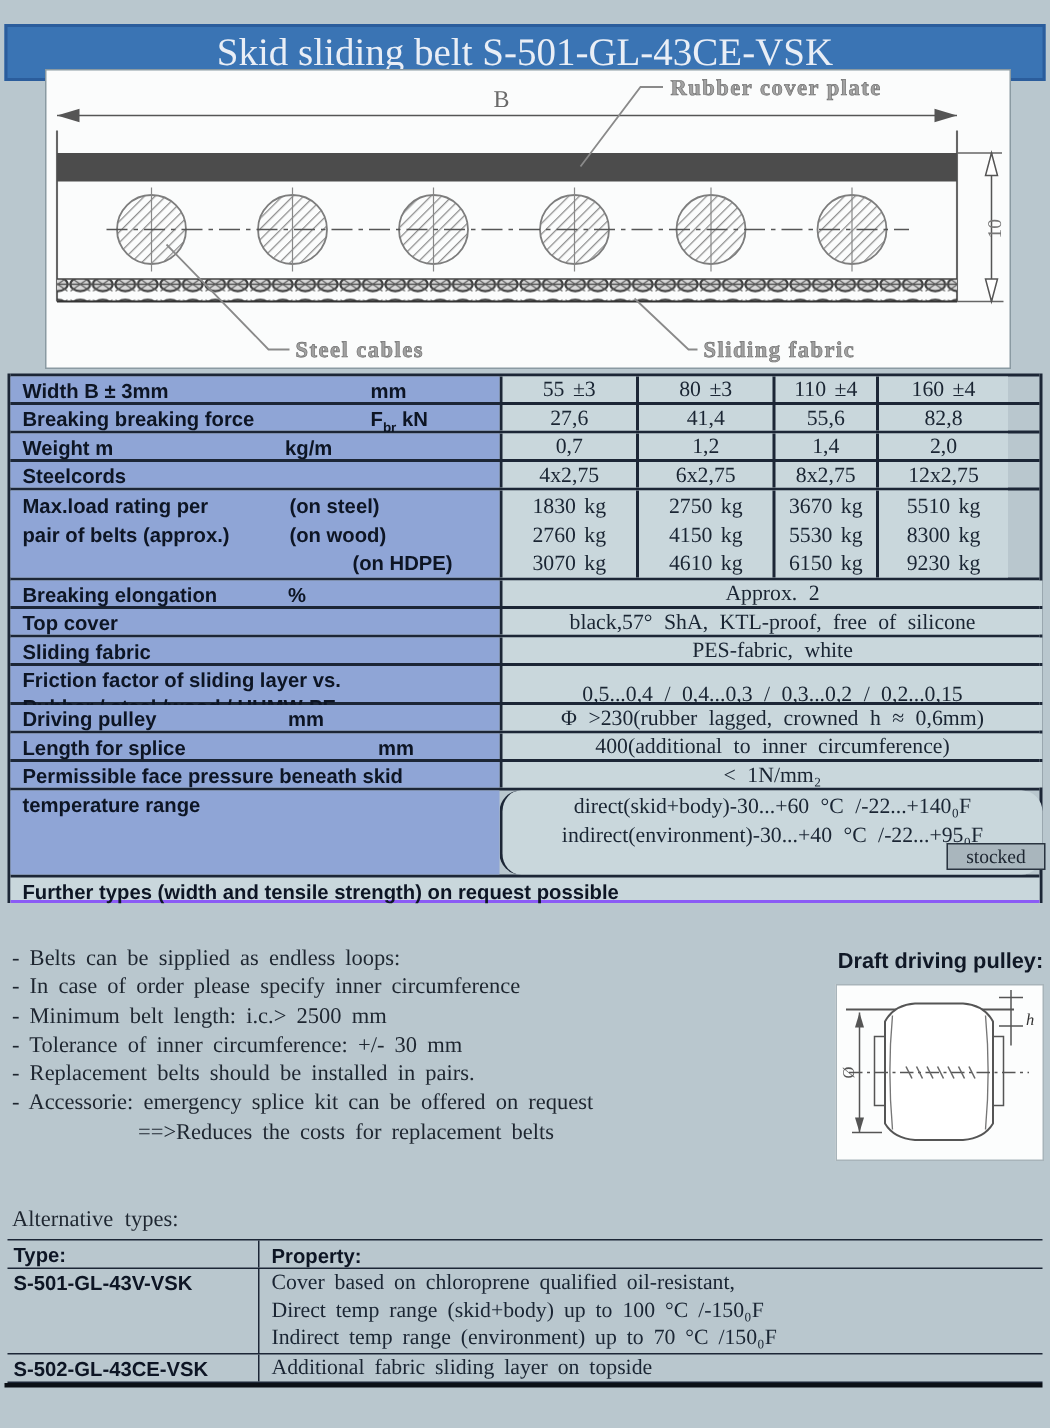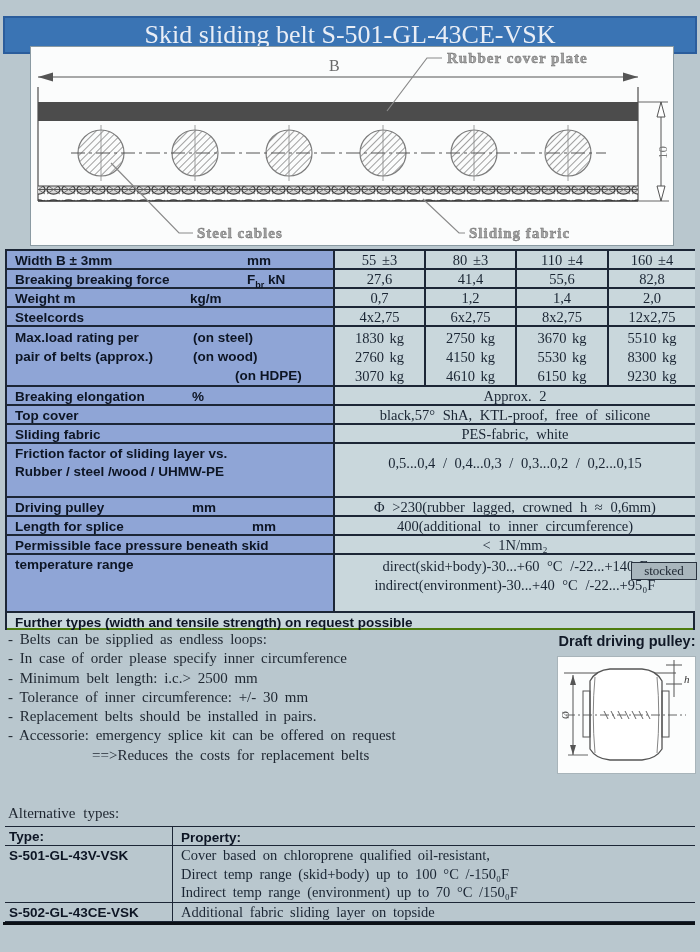--- a/index.html
+++ b/index.html
@@ -16,29 +16,29 @@
   .spec{position:absolute;left:5px;top:249px;width:690px;border-left:2px solid #1c2636;border-right:2px solid #1c2636;box-sizing:border-box;}
   .sr{display:flex;border-top:2px solid #1c2636;box-sizing:border-box;}
   .lc{width:326px;flex:none;background:#8fa5d6;position:relative;box-sizing:border-box;
       font-family:"Liberation Sans",sans-serif;font-weight:bold;font-size:13.5px;color:#0d1524;
       padding:1px 0 0 8px;line-height:17px;}
   .unit{position:absolute;top:1px;}
   .u183{left:183px}.u185{left:185px}.u240{left:240px}.u245{left:245px}
   .unit sub{font-size:9px;}
   .dc{flex:none;box-sizing:border-box;border-left:2px solid #1c2636;text-align:center;
       font-size:14.5px;line-height:17px;padding-top:1px;word-spacing:2px;background:#c9d7dc;}
-  .dc1{width:91px}.dc2{width:91px}.dc3{width:92px}.dc4{width:88px}
+  .dc1{width:91px}.dc2{width:91px}.dc3{width:69px}.dc4{width:88px}
   .dspan{width:362px;flex:none;box-sizing:border-box;border-left:2px solid #1c2636;background:#c9d7dc;
          text-align:center;font-size:14.5px;line-height:17px;padding-top:1px;word-spacing:4px;}
-  .h19{height:19px}.h60{height:60px}.h38{height:54px}.h41{height:58px}
+  .h19{height:19px}.h60{height:60px}.h38{height:26px}.h41{height:58px}
   .ml3{line-height:19px;padding-top:2px;}
   .subunits{position:absolute;left:186px;top:1px;line-height:19px;font-weight:bold;text-align:left;}
   .sub3{padding-left:42px;}
   .temp-line{line-height:19px;}
-  .sfooter{border-top:2px solid #1c2636;border-bottom:2px solid #4d7c0f;height:19px;background:#c9d7dc;
+  .sfooter{border-top:2px solid #1c2636;border-bottom:2px solid #8b5cf6;height:19px;background:#c9d7dc;
            font-family:"Liberation Sans",sans-serif;font-weight:bold;font-size:13.5px;color:#0d1524;
            padding:2px 0 0 8px;box-sizing:border-box;}
   
   .stocked{position:absolute;left:631px;top:562px;width:64px;height:16px;background:#a9b6bd;
            border:1.5px solid #2a3440;font-size:13px;text-align:center;line-height:15px;color:#1c2530;}
   
   .notes{position:absolute;left:8px;top:631px;width:545px;font-size:15px;color:#1e2630;word-spacing:3px;}
   .note{height:19.3px;white-space:nowrap;}
   .note.indent{padding-left:84px;}
   
@@ -213,21 +213,21 @@
     <div class="sr h19">
       <div class="lc"><span>Length for splice</span><span class="unit u245">mm</span></div>
       <div class="dspan">400(additional to inner circumference)</div>
     </div>
     <div class="sr h19">
       <div class="lc"><span>Permissible face pressure beneath skid</span></div>
       <div class="dspan">&lt; 1N/mm₂</div>
     </div>
     <div class="sr h41">
       <div class="lc"><span>temperature range</span></div>
-      <div class="dspan" style="padding-top:2px;">
+      <div class="dspan" style="padding-top:2px;border-radius:14px;">
         <div class="temp-line">direct(skid+body)-30...+60 °C /-22...+140₀F</div>
         <div class="temp-line">indirect(environment)-30...+40 °C /-22...+95₀F</div>
       </div>
     </div>
     <div class="sfooter">Further types  (width and tensile strength) on request possible</div>
   </div>
 
   <div class="stocked">stocked</div>
 
   <div class="notes">

